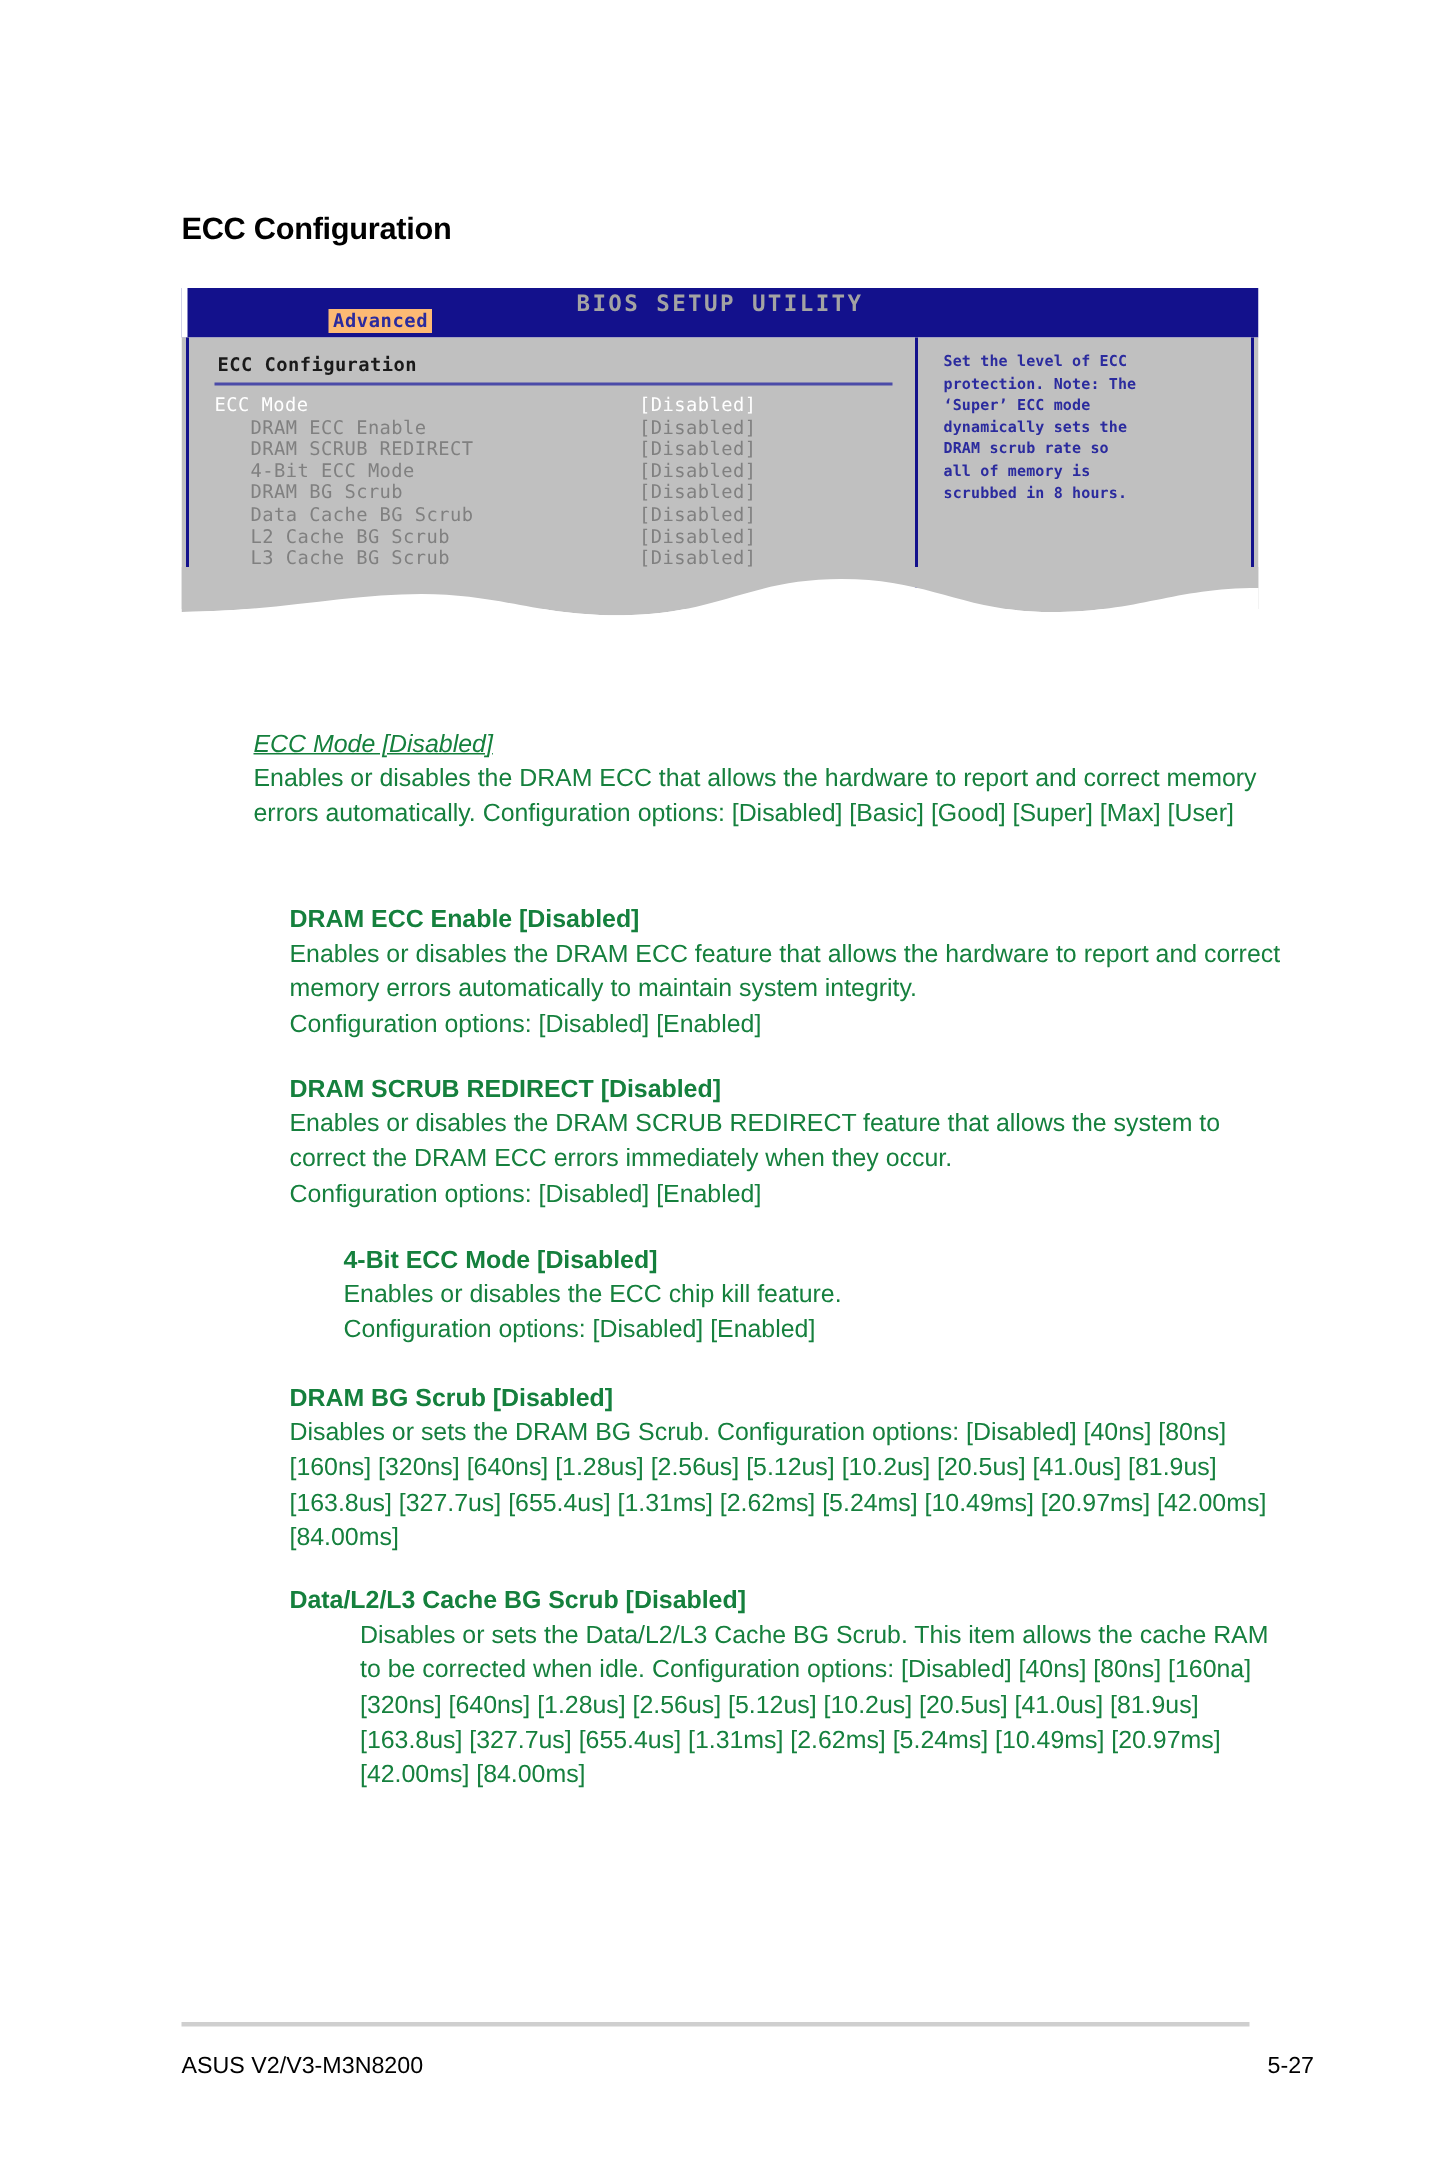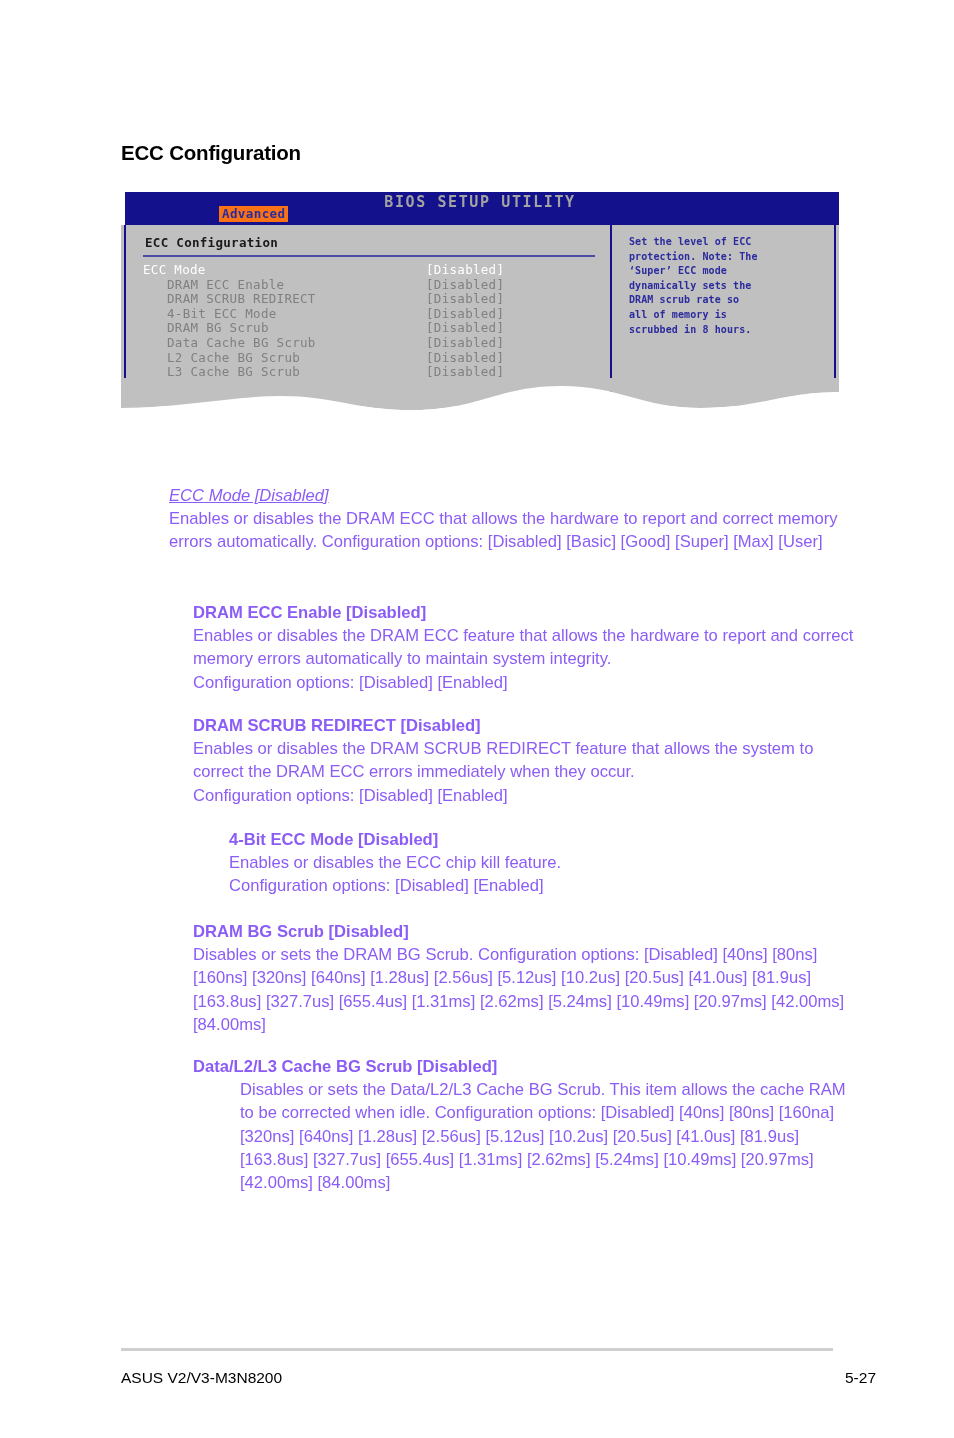--- a/index.html
+++ b/index.html
@@ -76,21 +76,21 @@
     font-size: 15px;
     font-weight: bold;
     color: #a3a3a3;
     letter-spacing: 1.6px;
   }
   .bios-tab {
     position: absolute;
     left: 98px;
     top: 14px;
     padding: 0px 3px 1px 3px;
-    background: #f97316;
+    background: #fdba74;
     color: #2b2b9e;
     font-family: "DejaVu Sans Mono", monospace;
     font-size: 12.5px;
     font-weight: bold;
     letter-spacing: 0.4px;
   }
 
   .bios-body {
     position: absolute;
     left: 0;
@@ -223,21 +223,21 @@
   .body-copy {
     position: absolute;
     left: 0;
     top: 0;
     width: 954px;
   }
   .blk {
     position: absolute;
     font-size: 16.6px;
     line-height: 23.2px;
-    color: #8b5cf6;
+    color: #15803d;
   }
   .blk .h-italic {
     font-style: italic;
     text-decoration: underline;
     font-weight: normal;
   }
   .blk .h-bold {
     font-weight: bold;
   }
   .lvl1 {

